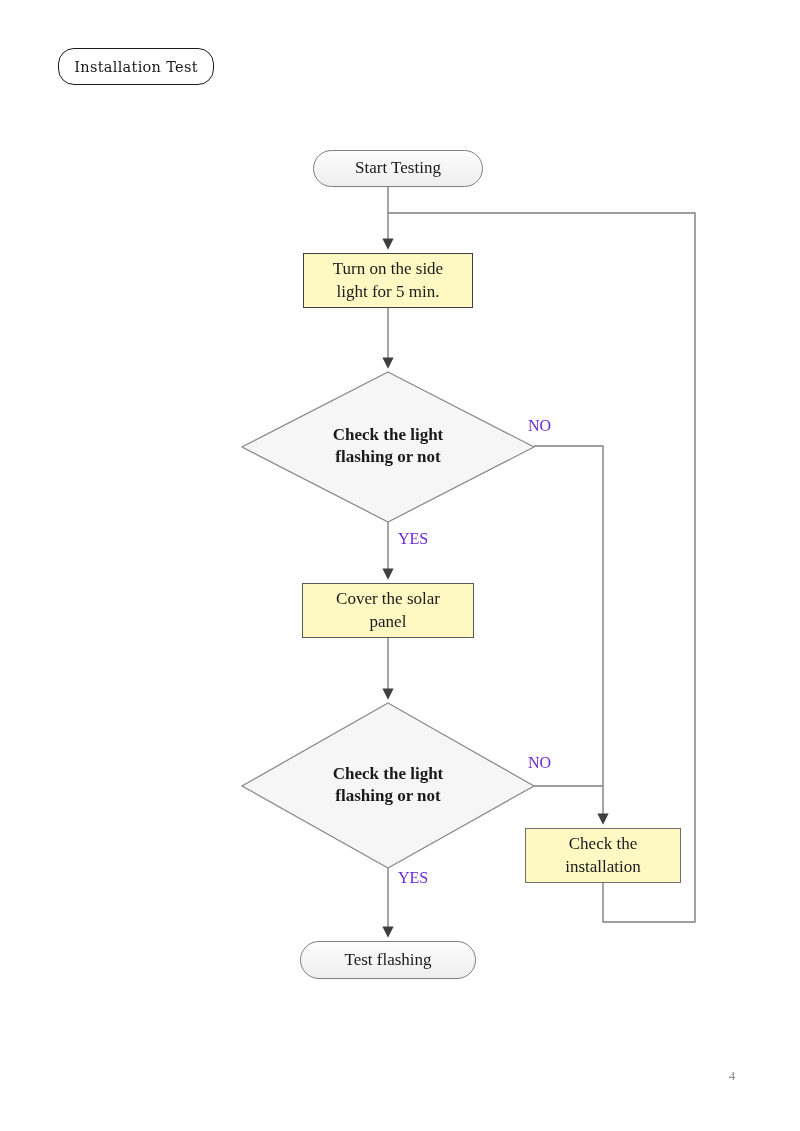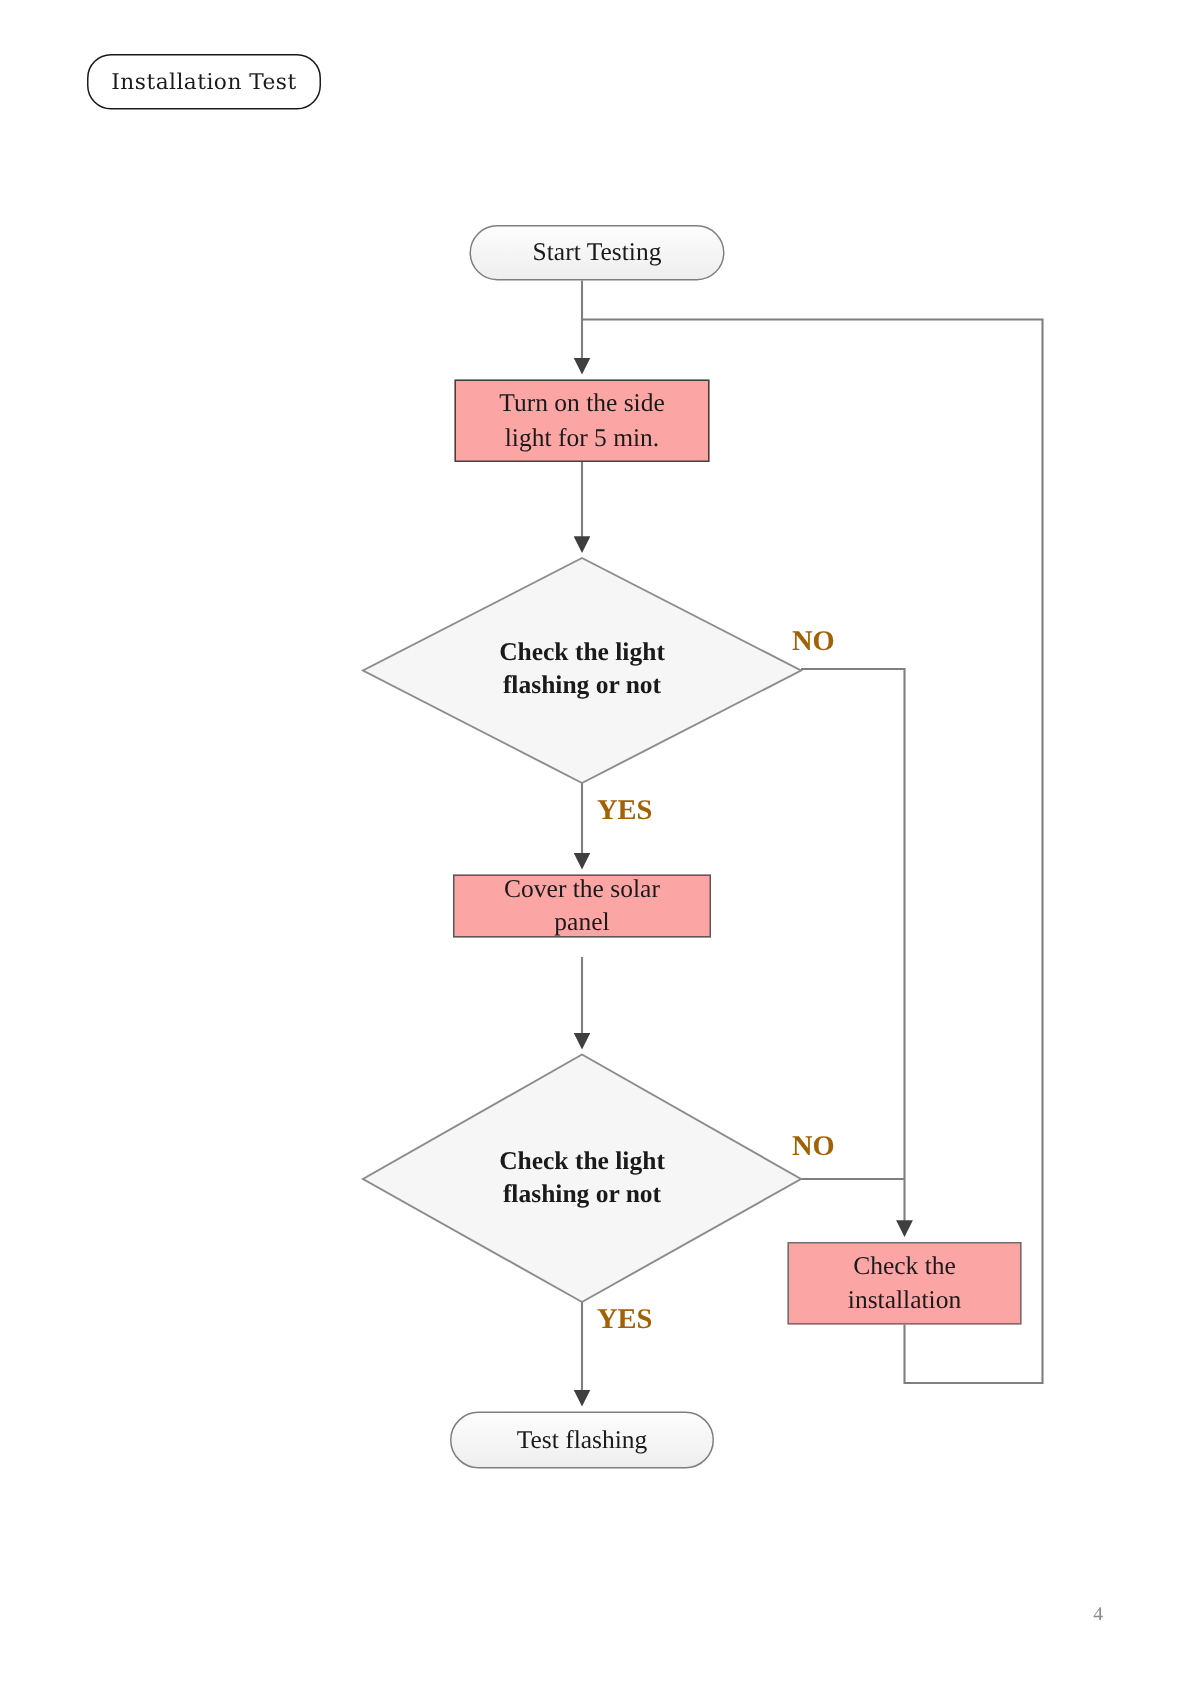--- a/index.html
+++ b/index.html
@@ -11,21 +11,21 @@
     font-family: "Liberation Serif", serif;
     overflow: hidden;
   }
   svg.wires {
     position: absolute;
     left: 0; top: 0;
     width: 800px; height: 1131px;
   }
   .header-label {
     position: absolute;
-    left: 58px; top: 36px;
+    left: 58px; top: 48px;
     width: 156px; height: 37px;
     border: 1.6px solid #1a1a1a;
     border-radius: 16px;
     background: #ffffff;
     display: flex; align-items: center; justify-content: center;
     font-family: "DejaVu Serif", serif;
     font-size: 14.5px;
     letter-spacing: 0.3px;
     color: #1a1a1a;
     box-sizing: border-box;
@@ -39,40 +39,39 @@
     font-size: 17px;
     line-height: 1.32;
     color: #1a1a1a;
   }
   .terminator {
     border: 1.4px solid #7f7f7f;
     border-radius: 19px;
     background: linear-gradient(#fdfdfd, #eeeeee);
   }
   .process {
-    background: #fca5a5;
+    background: #fef9c3;
   }
   .process.dark-border   { border: 1.9px solid #404040; }
   .process.mid-border    { border: 1.5px solid #595959; }
   .process.light-border  { border: 1.4px solid #6f6f6f; }
   .diamond-label {
     position: absolute;
     text-align: center;
     white-space: pre-line;
     font-size: 17px;
     line-height: 1.32;
     color: #1a1a1a;
     pointer-events: none;
     font-weight: bold;
   }
   .edge-label {
     position: absolute;
-    font-size: 19px;
-    color: #a16207;
-    font-weight: bold;
+    font-size: 16px;
+    color: #6d28d9;
   }
   .page-number {
     position: absolute;
     left: 722px; top: 1068px;
     width: 20px;
     text-align: center;
     font-size: 13px;
     color: #8c8c8c;
   }
 </style>
@@ -113,21 +112,21 @@
   <div class="header-label">Installation Test</div>
 
   <div class="node terminator" style="left:313px; top:150px; width:170px; height:37px;">Start Testing</div>
 
   <div class="node process dark-border" style="left:303px; top:253px; width:170px; height:55px;">Turn on the side
 light for 5 min.</div>
 
   <div class="diamond-label" style="left:288px; top:424px; width:200px;">Check the light
 flashing or not</div>
 
-  <div class="node process mid-border" style="left:302px; top:583px; width:172px; height:42px;">Cover the solar
+  <div class="node process mid-border" style="left:302px; top:583px; width:172px; height:55px;">Cover the solar
 panel</div>
 
   <div class="diamond-label" style="left:288px; top:763px; width:200px;">Check the light
 flashing or not</div>
 
   <div class="node process light-border" style="left:525px; top:828px; width:156px; height:55px;">Check the
 installation</div>
 
   <div class="node terminator" style="left:300px; top:941px; width:176px; height:38px;">Test flashing</div>
 

